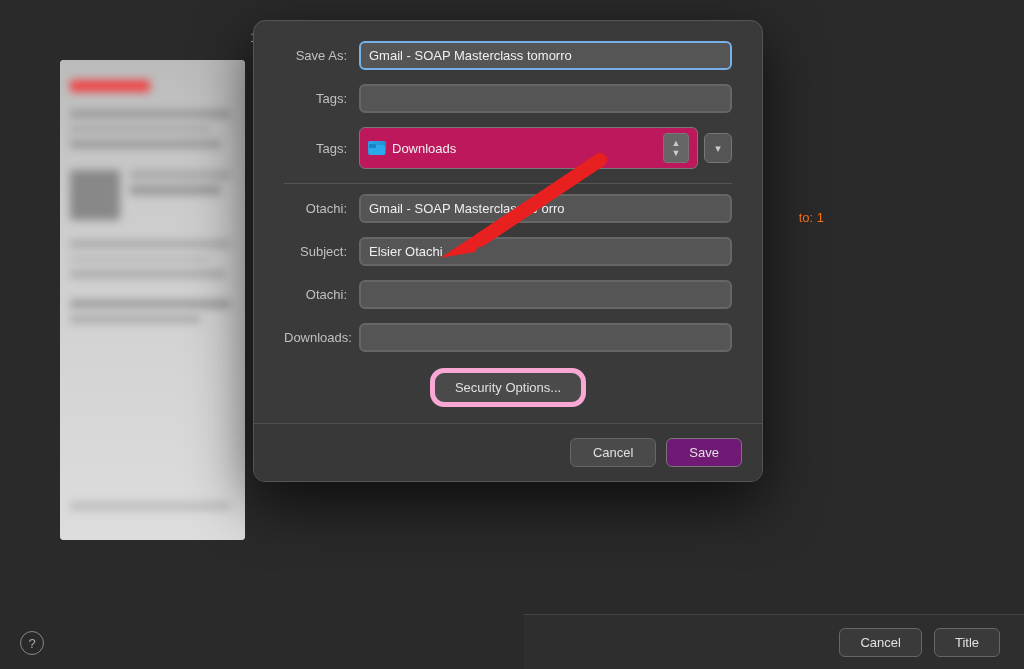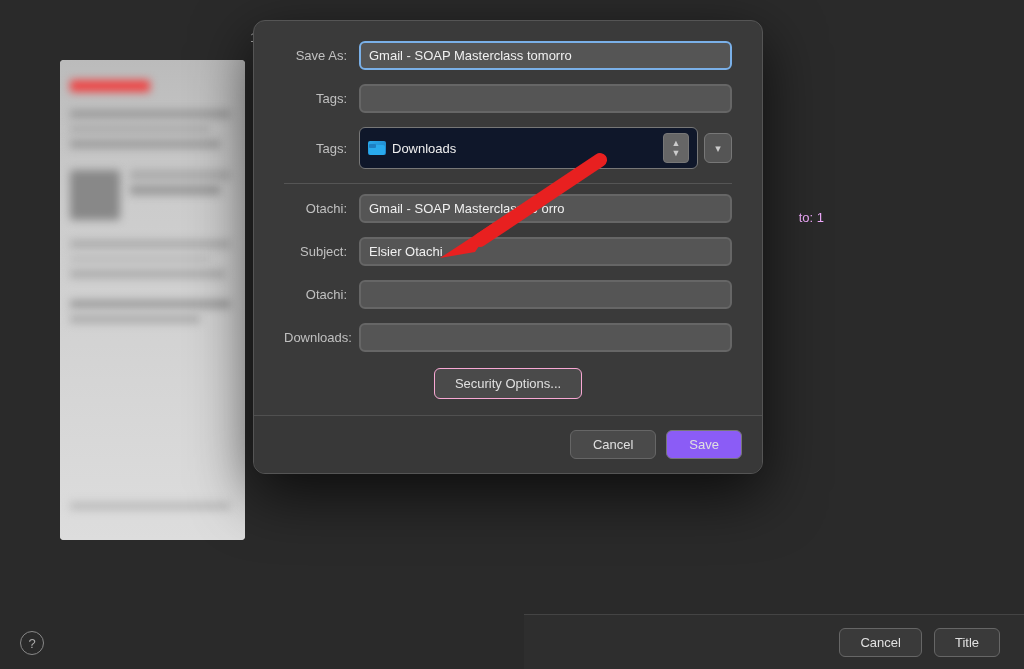--- a/index.html
+++ b/index.html
@@ -136,21 +136,21 @@
 
     .where-wrapper {
       display: flex;
       flex: 1;
       gap: 6px;
       align-items: center;
     }
 
     .where-dropdown {
       flex: 1;
-      background: #0f172a;
+      background: #be185d;
       border: 1px solid #777;
       border-radius: 6px;
       padding: 5px 8px;
       color: #f0f0f0;
       font-size: 13px;
       display: flex;
       align-items: center;
       justify-content: space-between;
       cursor: pointer;
       position: relative;
@@ -209,22 +209,22 @@
     }
 
     .divider {
       height: 1px;
       background: #555;
       margin: 10px 0;
     }
 
     .security-btn {
       background: #4a4a4a;
-      border: 1px solid #f9a8d4;
-      border-radius: 6px;
+      border: 5px solid #f9a8d4;
+      border-radius: 14px;
       padding: 7px 20px;
       color: #e0e0e0;
       font-size: 13px;
       cursor: pointer;
       display: block;
       margin: 16px auto;
     }
 
     .modal-footer {
       display: flex;
@@ -239,21 +239,21 @@
       padding: 6px 22px;
       border-radius: 6px;
       font-size: 13px;
       cursor: pointer;
       border: 1px solid #666;
       background: #4a4a4a;
       color: #e0e0e0;
     }
 
     .modal-btn.save {
-      background: #8b5cf6;
+      background: #701a75;
       border-color: #777;
     }
 
     
     .arrow-annotation {
       position: absolute;
       pointer-events: none;
       z-index: 100;
     }
 
@@ -264,21 +264,21 @@
       left: 250px;
       color: #aaa;
       font-size: 13px;
     }
 
     
     .to-label {
       position: absolute;
       right: 200px;
       top: 210px;
-      color: #f0abfc;
+      color: #f97316;
       font-size: 13px;
     }
   </style>
 </head>
 <body>
 
 <div class="bg-layer"></div>
 
 <div class="pdf-preview">
   <div class="pdf-preview-inner">

